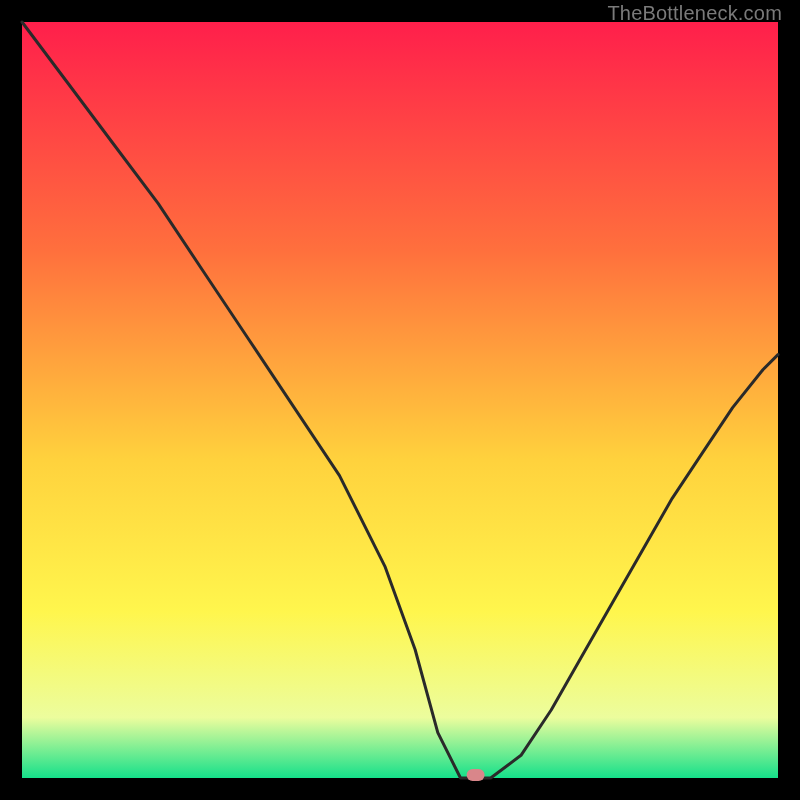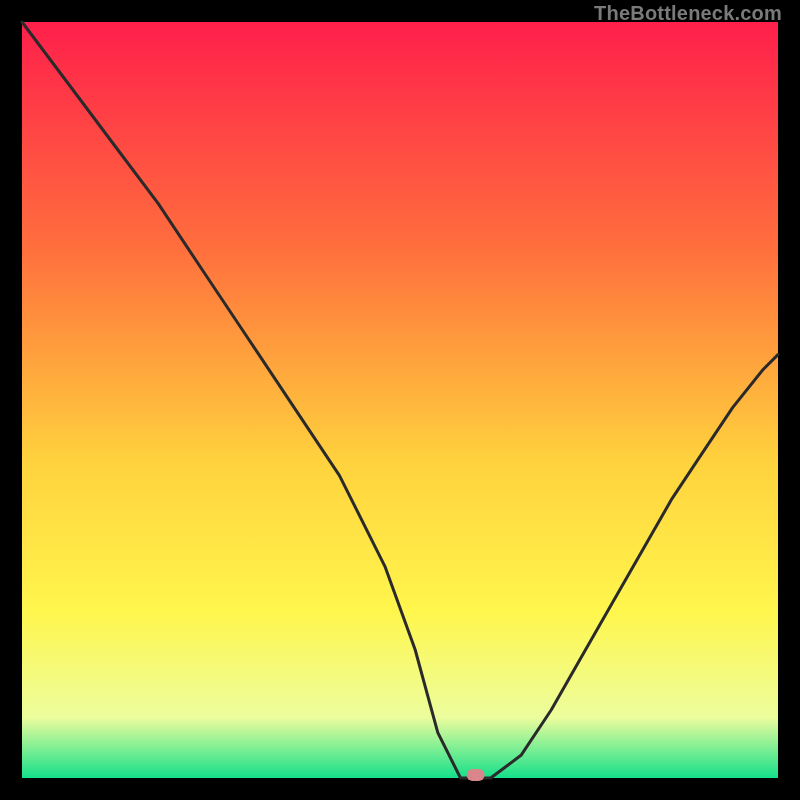--- a/index.html
+++ b/index.html
@@ -14,21 +14,21 @@
     position: relative;
   }
   .chart-wrap svg {
     display: block;
   }
   .attribution {
     position: absolute;
     top: 2px;
     right: 18px;
     font-size: 20px;
-    font-weight: 700;
+    font-weight: 400;
     color: #7a7a7a;
     letter-spacing: 0.2px;
   }
 </style>
 </head>
 <body>
 
 <div class="chart-wrap">
 
   <svg viewBox="0 0 800 800" width="800" height="800">

